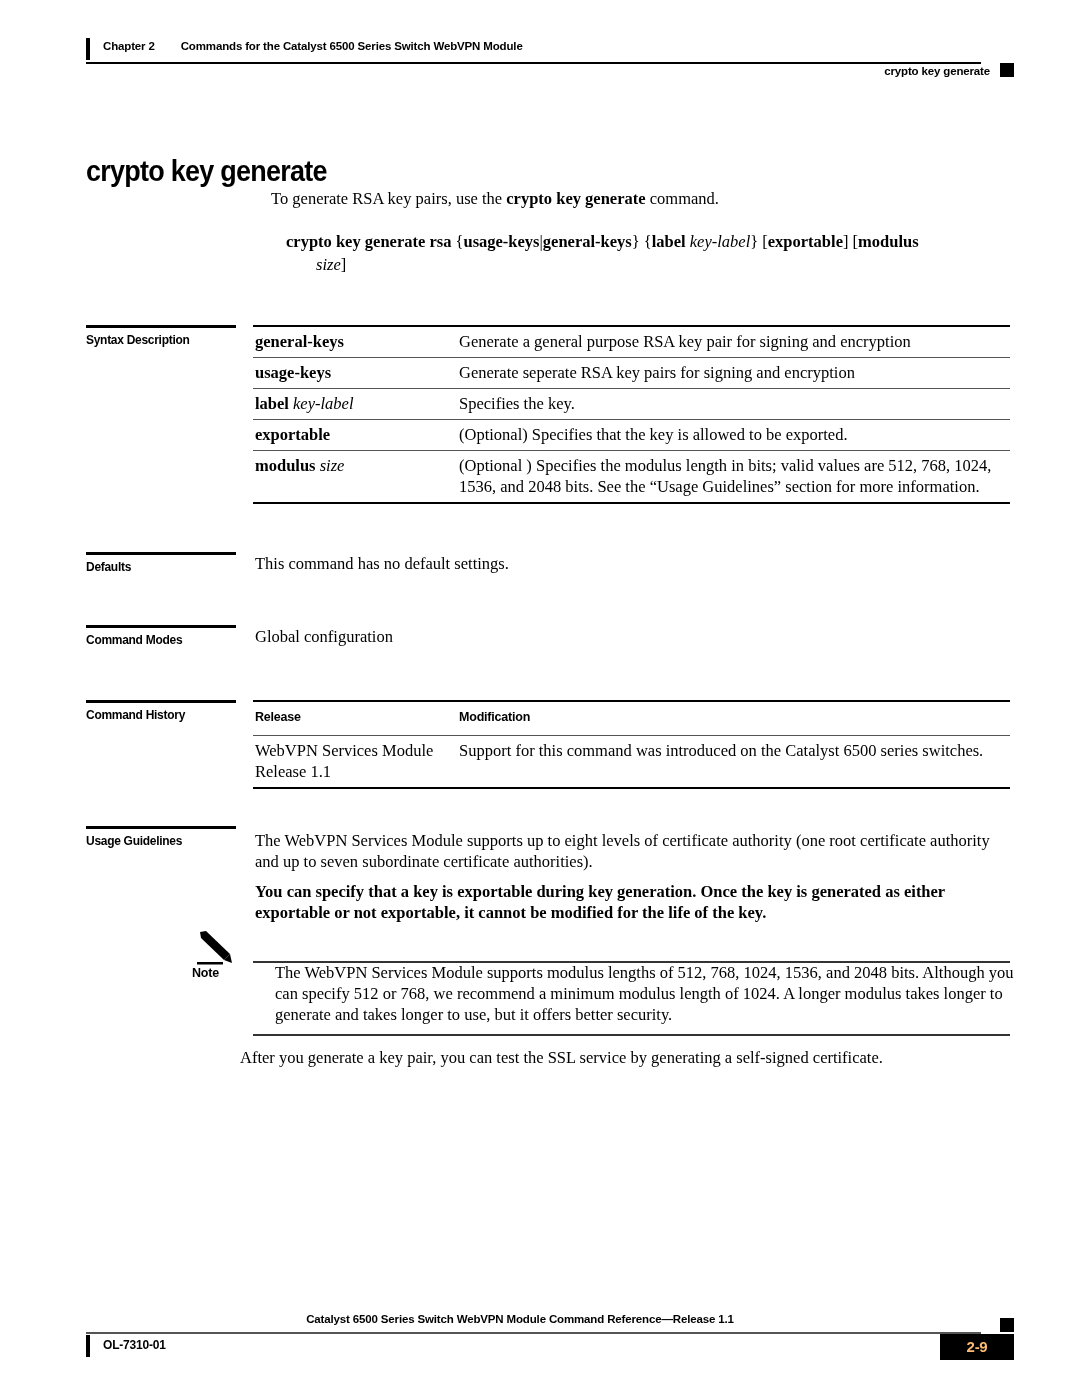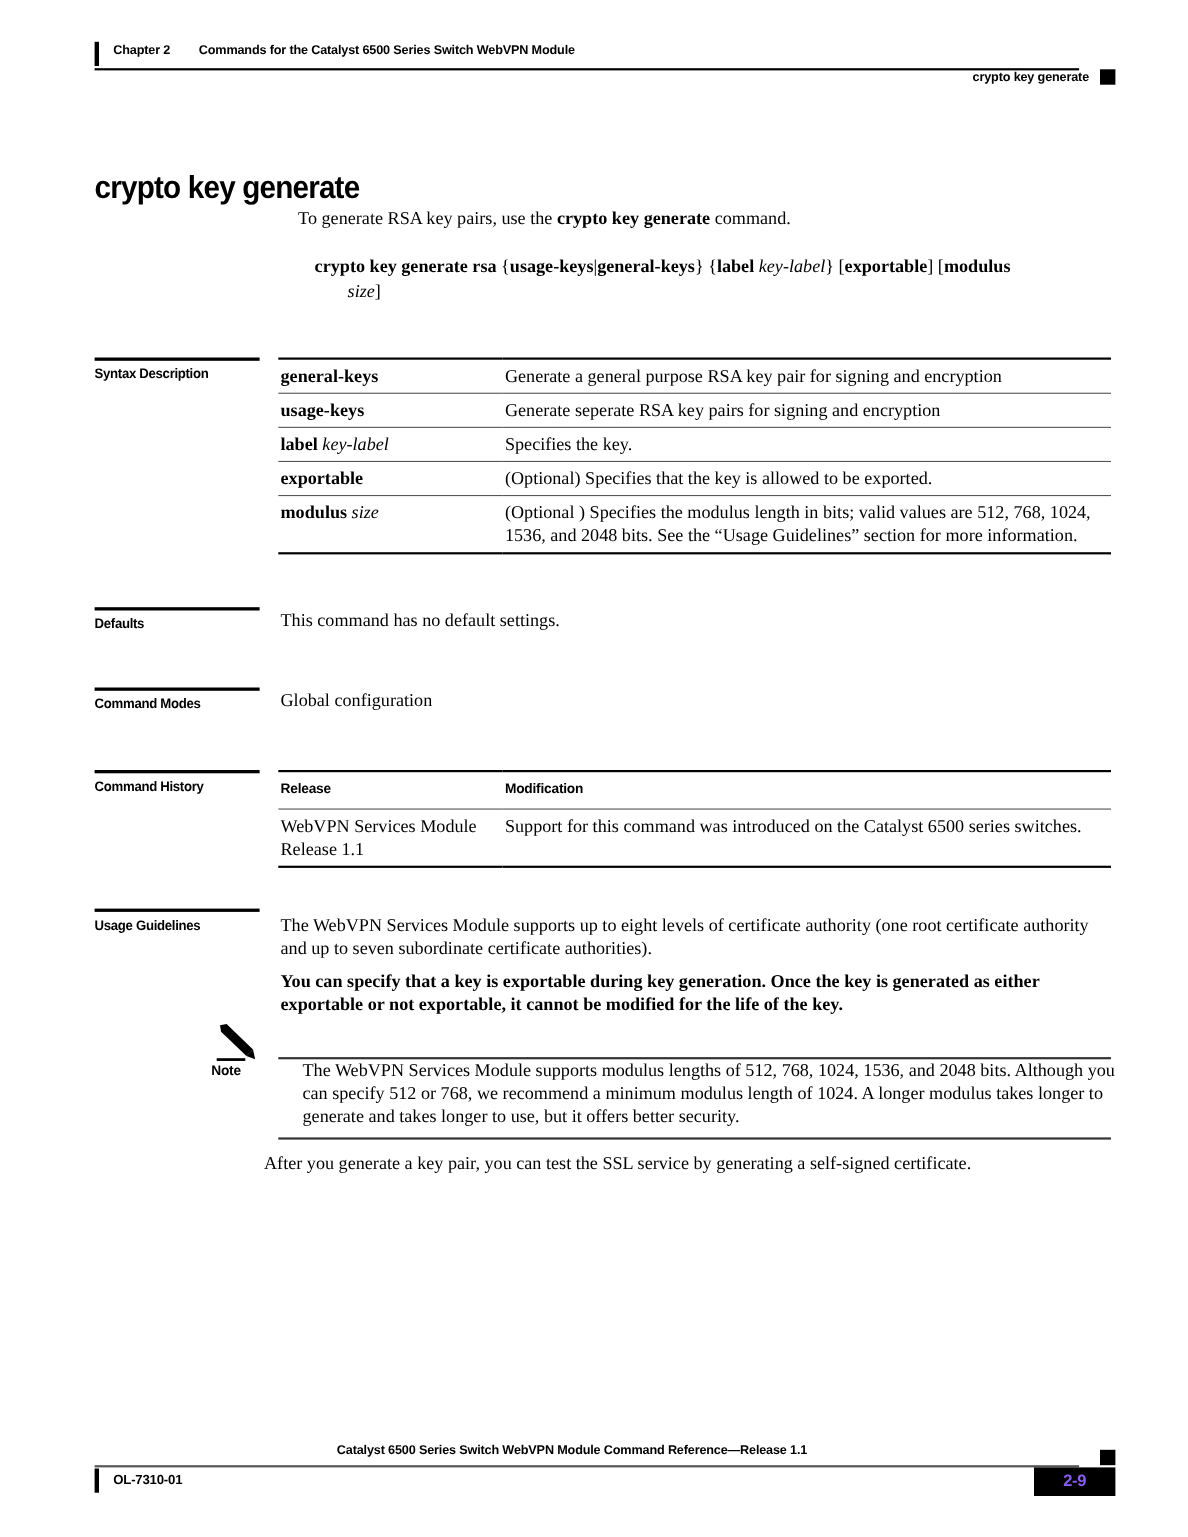--- a/index.html
+++ b/index.html
@@ -258,21 +258,21 @@
     font-size: 12px;
     letter-spacing: -0.2px;
   }
   .ftr-page {
     position: absolute;
     right: 0;
     top: 21px;
     width: 74px;
     height: 26px;
     background: #000;
-    color: #8b5cf6;
+    color: #fdba74;
     font-family: "Liberation Sans", sans-serif;
     font-weight: bold;
     font-size: 15px;
     text-align: center;
     line-height: 26px;
     letter-spacing: -0.3px;
   }
 </style>
 </head>
 <body>

